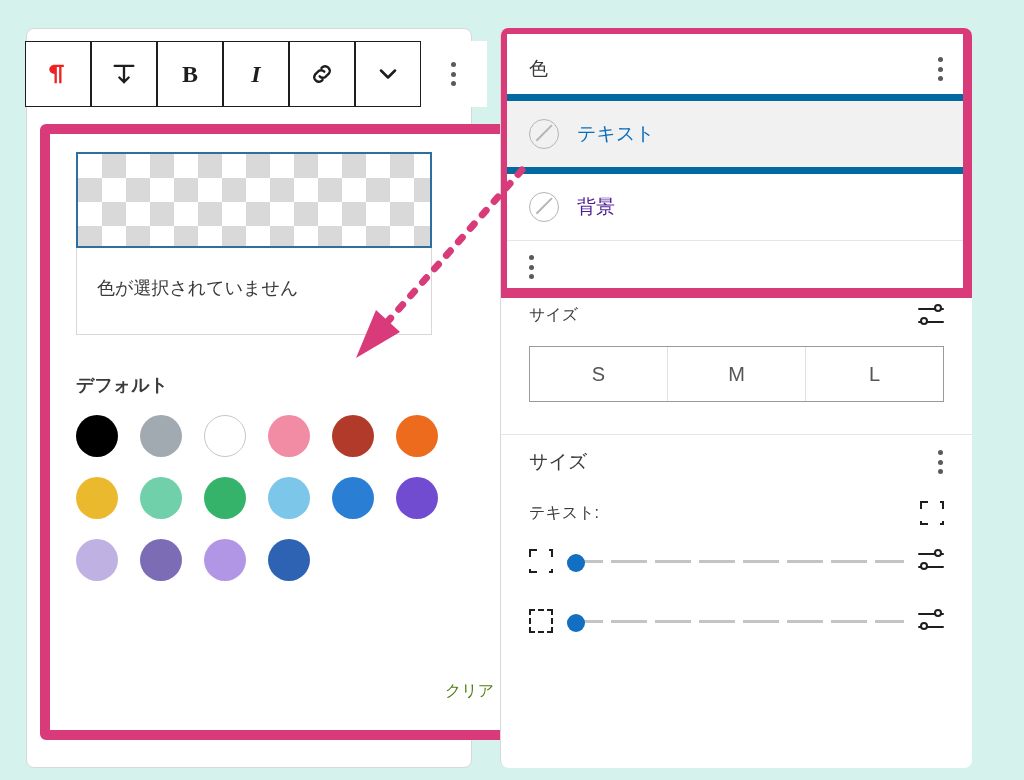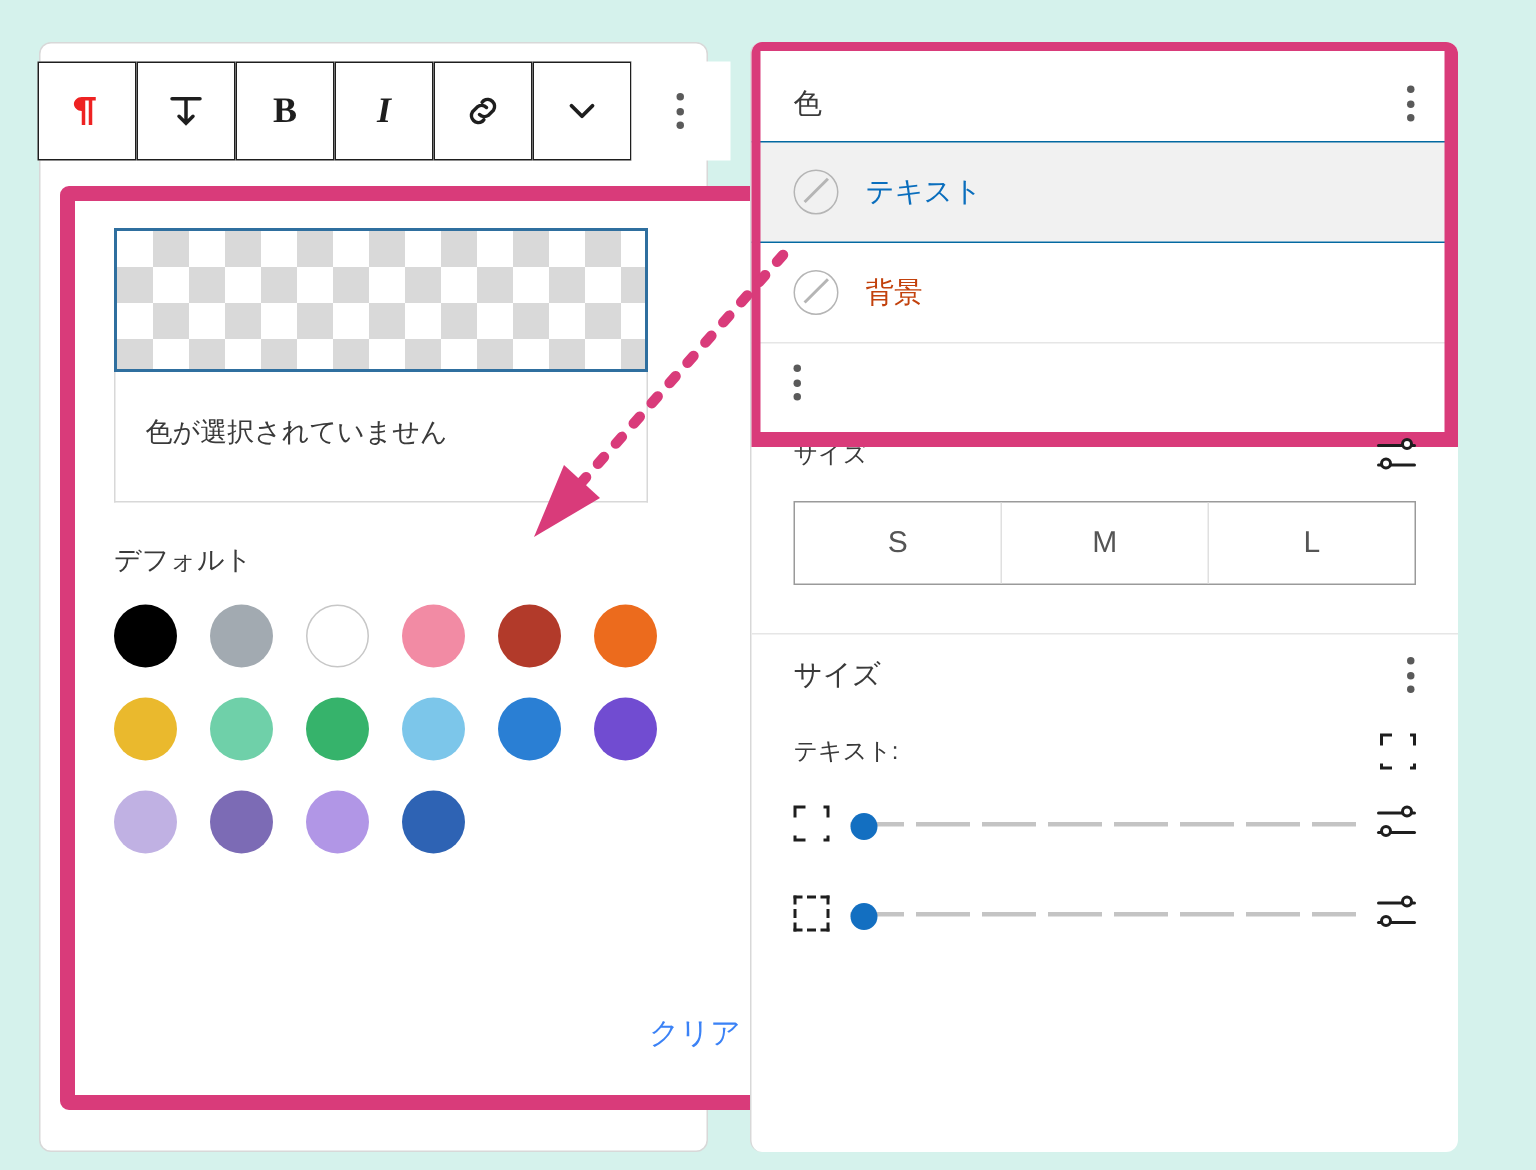--- a/index.html
+++ b/index.html
@@ -72,45 +72,46 @@
   .no-color-box {
     width: 356px;
     border: 1px solid #d8d8d8;
     border-top: none;
     padding: 28px 20px 34px 20px;
     font-size: 18px;
     color: #3a3a3a;
   }
 
   .section-label {
-    margin-top: 26px;
+    margin-top: 38px;
     font-size: 18px;
     color: #3a3a3a;
+    font-weight: bold;
   }
 
   .palette {
     margin-top: 18px;
     width: 380px;
     display: flex;
     flex-wrap: wrap;
     gap: 20px 22px;
   }
   .color-chip {
     width: 42px;
     height: 42px;
     border-radius: 50%;
   }
   .color-chip.outline { border: 1px solid #c7c7c7; }
 
   .clear-link {
     position: absolute;
     right: 40px;
     bottom: 28px;
-    color: #3b82f6;
-    font-size: 20px;
+    color: #4d7c0f;
+    font-size: 16px;
   }
 
   
   .right-area {
     position: absolute;
     left: 500px;
     top: 28px;
     width: 472px;
     height: 740px;
     background: #fff;
@@ -137,35 +138,35 @@
   }
   .panel-title { font-size: 19px; color:#3a3a3a; }
   .kebab { width: 6px; height: 24px; display:flex; flex-direction:column; justify-content:space-between; }
   .kebab span { width:5px; height:5px; background:#5a5a5a; border-radius:50%; }
 
   .color-option {
     display:flex;
     align-items:center;
     gap: 18px;
     padding: 18px 28px;
-    border-top: 1px solid #0369a1;
+    border-top: 7px solid #0369a1;
   }
   .color-option.selected { background: #f1f1f1; }
   .none-circle {
     width: 30px; height:30px;
     border: 1.5px solid #b5b5b5;
     border-radius: 50%;
     position: relative;
   }
   .none-circle::after{
     content:"";
     position:absolute; left:3px; top:12px; width:22px; height:1.5px;
     background:#b5b5b5; transform: rotate(-45deg);
   }
-  .opt-text { font-size:19px; color:#c2410c; }
+  .opt-text { font-size:19px; color:#4c1d95; }
   .opt-text.active { color:#0a6ebd; }
 
   .section-hr { border:none; border-top:1px solid #e6e6e6; margin: 0;}
 
   .row-between {
     display:flex; justify-content:space-between; align-items:center;
     padding: 14px 28px;
   }
   .small-label { font-size:16px; color:#3a3a3a; }
 

